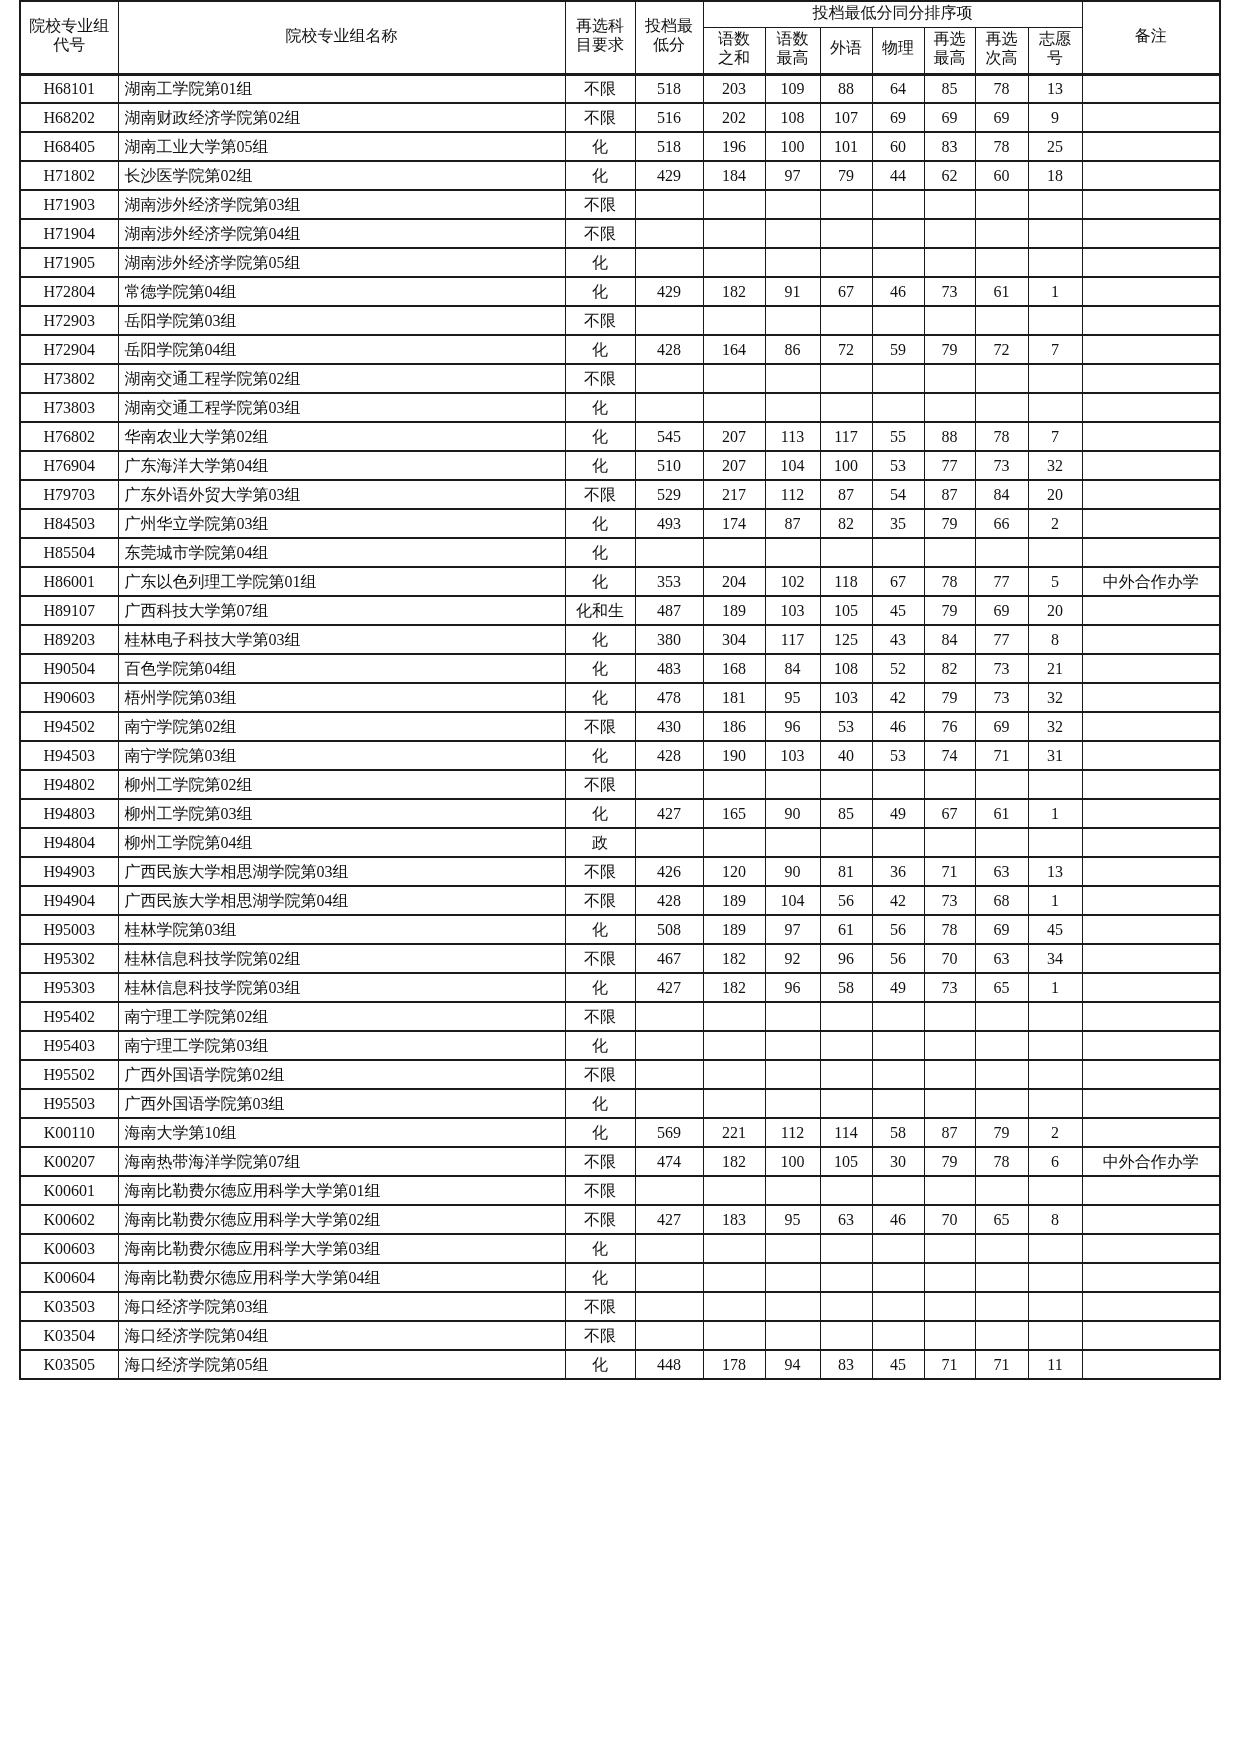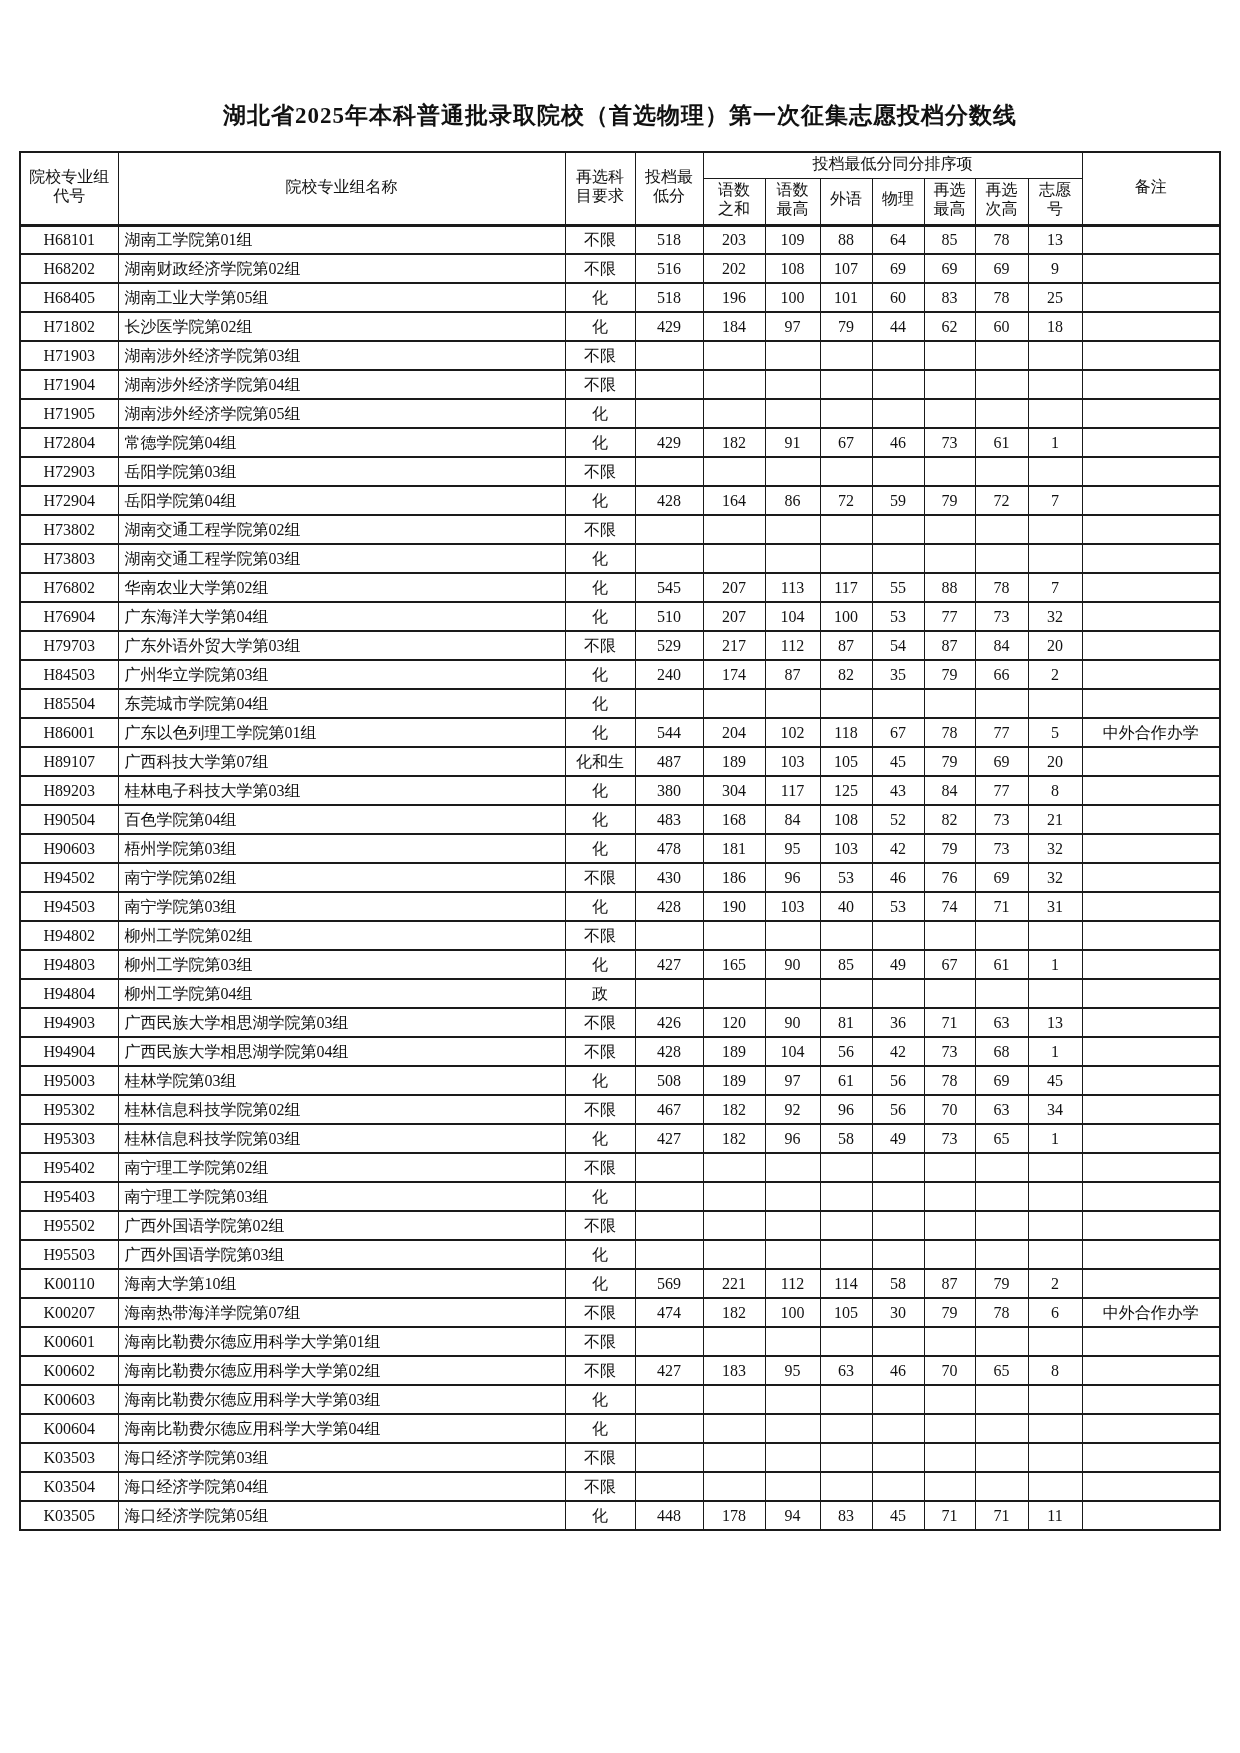--- a/index.html
+++ b/index.html
@@ -69,21 +69,20 @@
   col.w-t4 { width: 52px; }
   col.w-t5 { width: 51px; }
   col.w-t6 { width: 53px; }
   col.w-t7 { width: 54px; }
   col.w-remark { width: 138px; }
 </style>
 </head>
 <body>
 
 <div class="page">
-  <h1 class="title">湖北省2025年本科普通批录取院校（首选物理）第一次征集志愿投档分数线</h1>
 
   <table class="score-table">
     <colgroup>
       <col class="w-code">
         <col class="w-name">
         <col class="w-subj">
         <col class="w-score">
       <col class="w-t1">
         <col class="w-t2">
         <col class="w-t3">
@@ -328,21 +327,21 @@
           <td class="c-t">54</td>
           <td class="c-t">87</td>
           <td class="c-t">84</td>
           <td class="c-t">20</td>
           <td class="c-remark"></td>
         </tr>
         <tr>
           <td class="c-code">H84503</td>
           <td class="c-name">广州华立学院第03组</td>
           <td class="c-subj">化</td>
-          <td class="c-score">240</td>
+          <td class="c-score">493</td>
           <td class="c-t">174</td>
           <td class="c-t">87</td>
           <td class="c-t">82</td>
           <td class="c-t">35</td>
           <td class="c-t">79</td>
           <td class="c-t">66</td>
           <td class="c-t">2</td>
           <td class="c-remark"></td>
         </tr>
         <tr>
@@ -356,21 +355,21 @@
           <td class="c-t"></td>
           <td class="c-t"></td>
           <td class="c-t"></td>
           <td class="c-t"></td>
           <td class="c-remark"></td>
         </tr>
         <tr>
           <td class="c-code">H86001</td>
           <td class="c-name">广东以色列理工学院第01组</td>
           <td class="c-subj">化</td>
-          <td class="c-score">544</td>
+          <td class="c-score">353</td>
           <td class="c-t">204</td>
           <td class="c-t">102</td>
           <td class="c-t">118</td>
           <td class="c-t">67</td>
           <td class="c-t">78</td>
           <td class="c-t">77</td>
           <td class="c-t">5</td>
           <td class="c-remark">中外合作办学</td>
         </tr>
         <tr>

